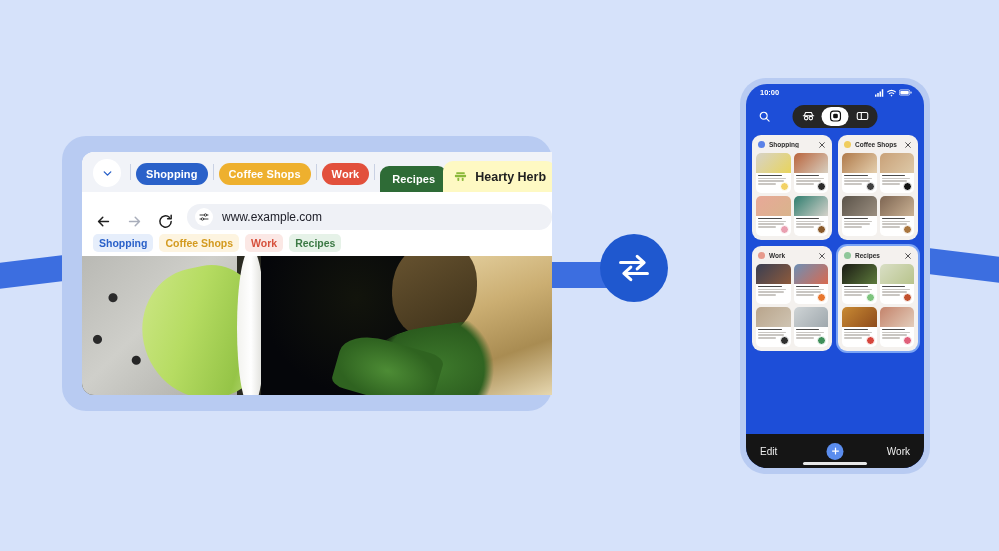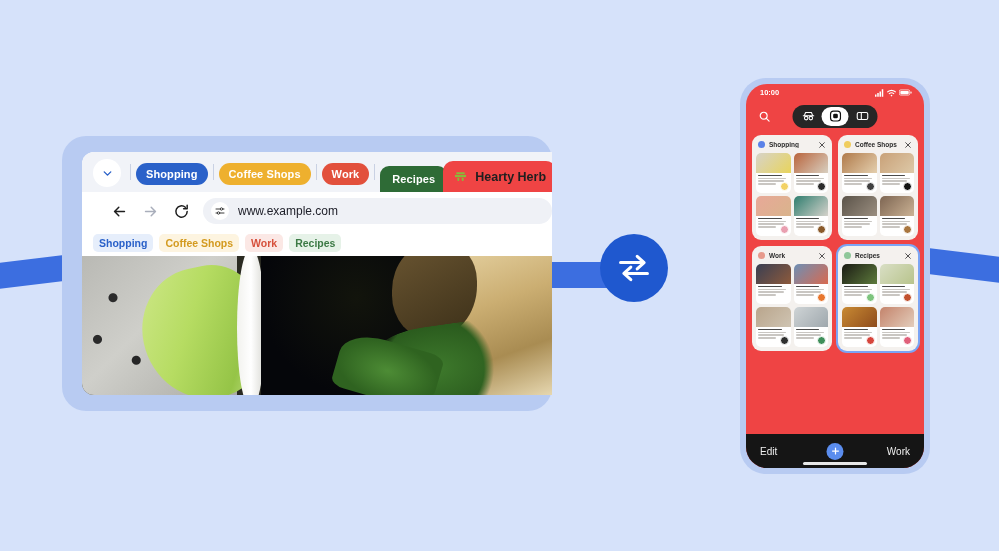--- a/index.html
+++ b/index.html
@@ -66,38 +66,38 @@
     color: #fff; font-size: 11px; font-weight: bold;
     display: flex; align-items: center; padding: 0 10px;
     margin-bottom: 7px; white-space: nowrap; flex: none;
     letter-spacing: .1px;
   }
   .grouppill.active {
     height: 26px; border-radius: 9px 9px 0 0; margin-bottom: 0;
     padding: 0 12px; align-self: flex-end;
   }
   .activetab {
-    height: 31px; background: #ef4444;
+    height: 31px; background: #fef9c3;
     border-radius: 10px 10px 0 0;
     display: flex; align-items: center;
     padding: 0 10px; gap: 7px;
     margin-left: -4px; flex: none;
     min-width: 110px;
     position: relative; z-index: 2;
   }
   .activetab .title {
     font-size: 12.5px; font-weight: bold; color: #1f1f1f; white-space: nowrap;
   }
   .favicon { width: 15px; height: 15px; flex: none; }
 
   
   .navbar {
     height: 38px; background: #fff;
-    display: flex; align-items: center;
-    padding-left: 28px; gap: 13px; flex: none;
+    display: flex; align-items: flex-end;
+    padding-left: 12px; gap: 13px; flex: none;
   }
   .navicon { width: 18px; height: 18px; display: flex; align-items: center; justify-content: center; }
   .omnibox {
     flex: 1; height: 26px; background: #eff1f6;
     border-radius: 13px; display: flex; align-items: center;
     gap: 9px; padding-left: 8px; margin-right: 0;
   }
   .omnibox .url { font-size: 12px; color: #20212b; }
   .tune { width: 18px; height: 18px; background:#fff; border-radius:50%;
           display:flex; align-items:center; justify-content:center; flex:none;}
@@ -176,21 +176,21 @@
   
   .phone {
     position: absolute; left: 740px; top: 78px;
     width: 190px; height: 396px;
     background: #b8cbf2;
     border-radius: 26px;
     padding: 6px;
   }
   .phone-screen {
     width: 100%; height: 100%;
-    background: #ef4444; border-radius: 21px; overflow: hidden;
+    background: #1d4ed8; border-radius: 21px; overflow: hidden;
     display: flex; flex-direction: column;
     position: relative;
   }
   .statusbar {
     height: 17px; display: flex; align-items: center;
     justify-content: space-between; padding: 0 12px 0 14px; flex: none;
   }
   .statusbar .clock { color:#fff; font-size:7.5px; font-weight:bold; }
   .status-icons { display:flex; align-items:center; gap:3px; }
 

